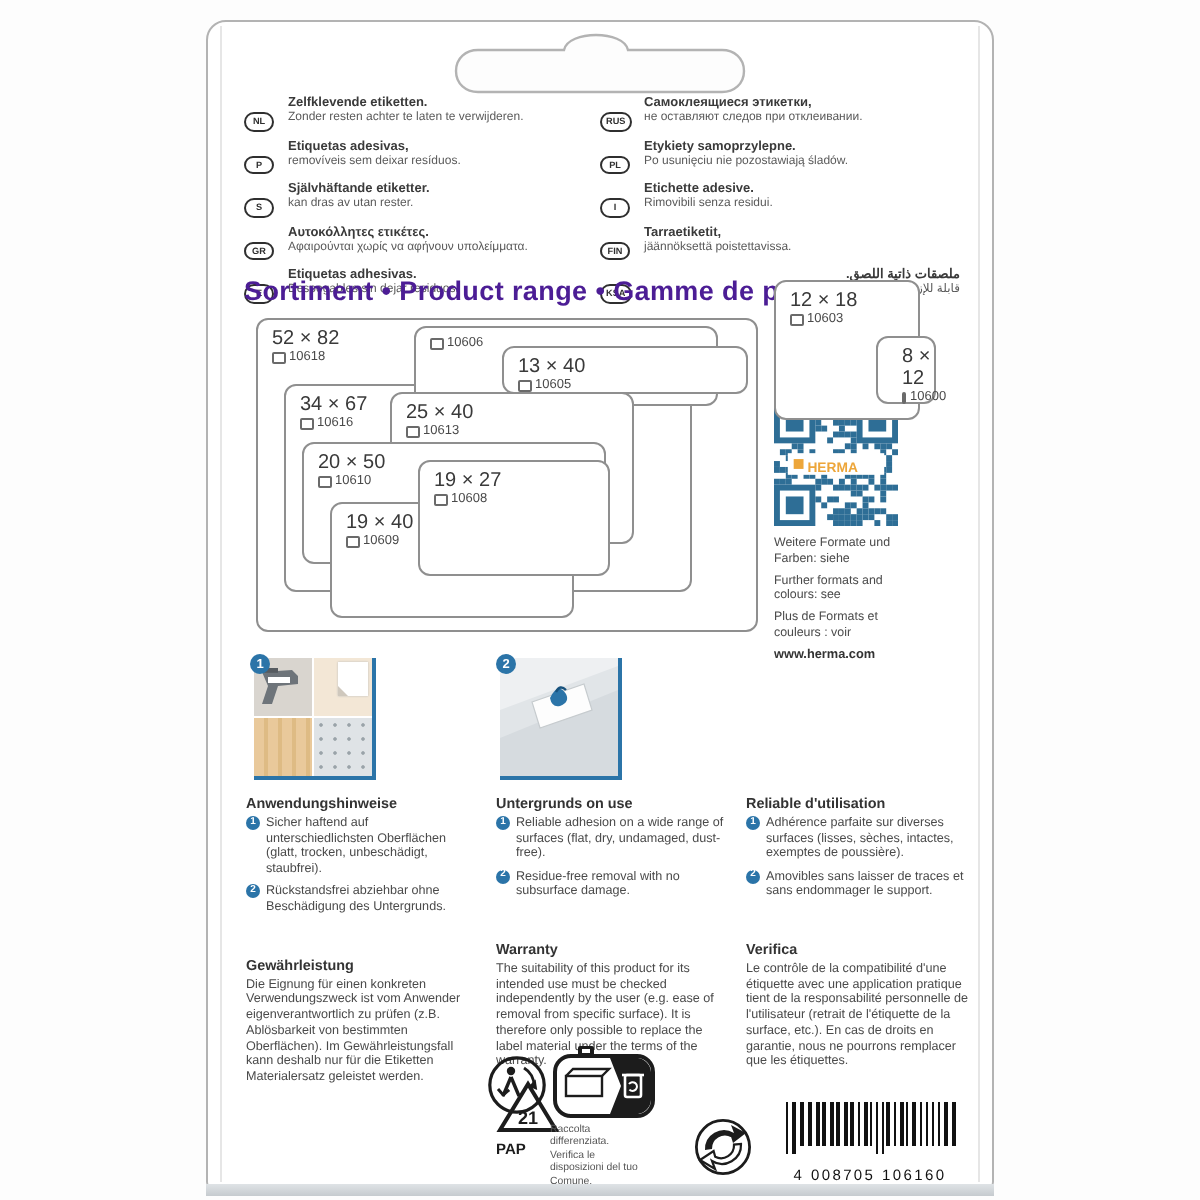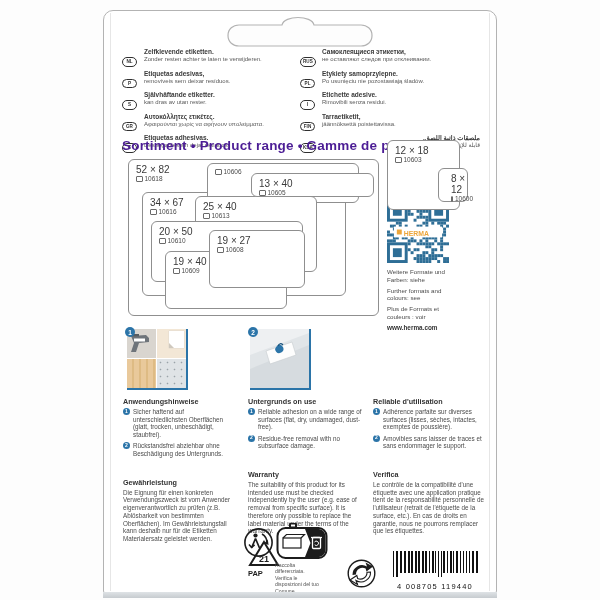--- a/index.html
+++ b/index.html
@@ -533,18 +533,18 @@
           <rect x="63" y="0" width="2" height="22" fill="#111"></rect>
           <rect x="66" y="0" width="1" height="22" fill="#111"></rect>
           <rect x="69" y="0" width="2" height="22" fill="#111"></rect>
           <rect x="73" y="0" width="1" height="22" fill="#111"></rect>
           <rect x="76" y="0" width="1" height="22" fill="#111"></rect>
           <rect x="79" y="0" width="1" height="22" fill="#111"></rect>
           <rect x="82" y="0" width="1" height="22" fill="#111"></rect>
           <rect x="85" y="0" width="2" height="22" fill="#111"></rect>
           <rect x="89" y="0" width="2" height="22" fill="#111"></rect>
         </svg>
-      <div class="barcode-digits">4 008705 119440</div>
+      <div class="barcode-digits">4 008705 106160</div>
     </div>
 
   </div>
   <div class="seam"></div>
 </div>
 
 </body></html>

